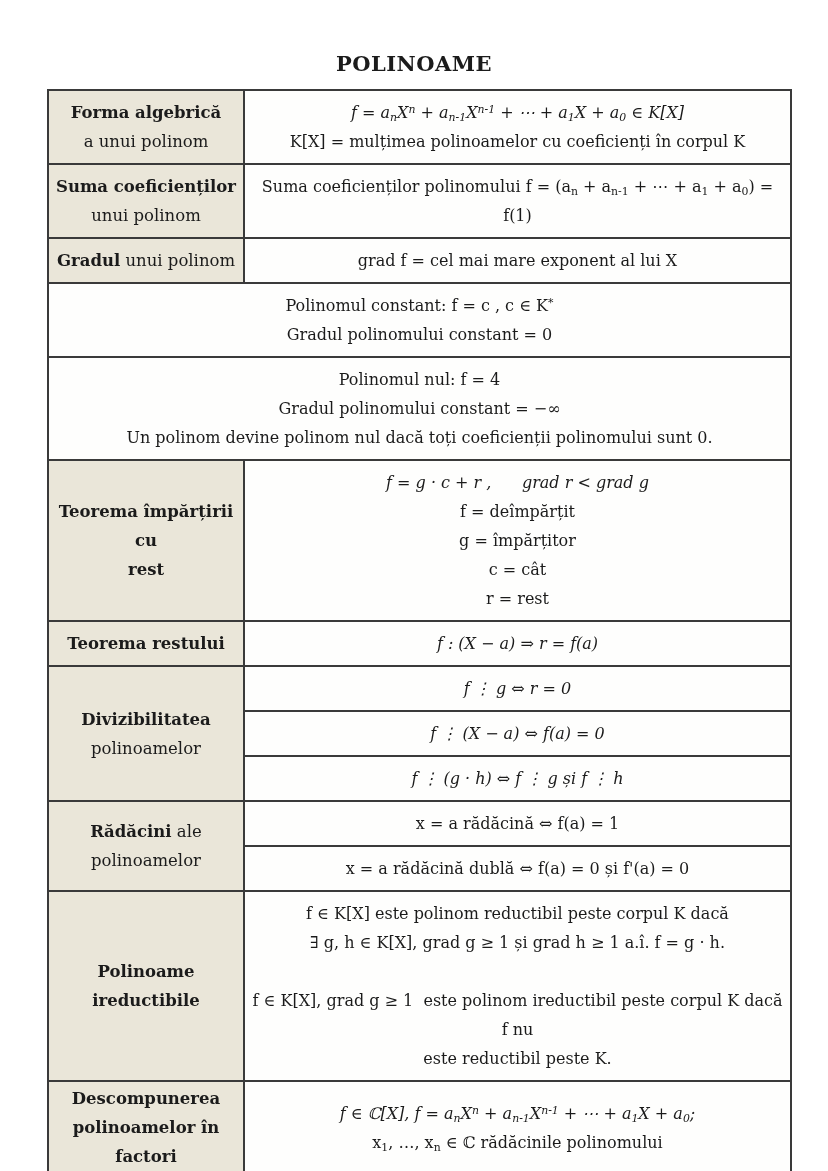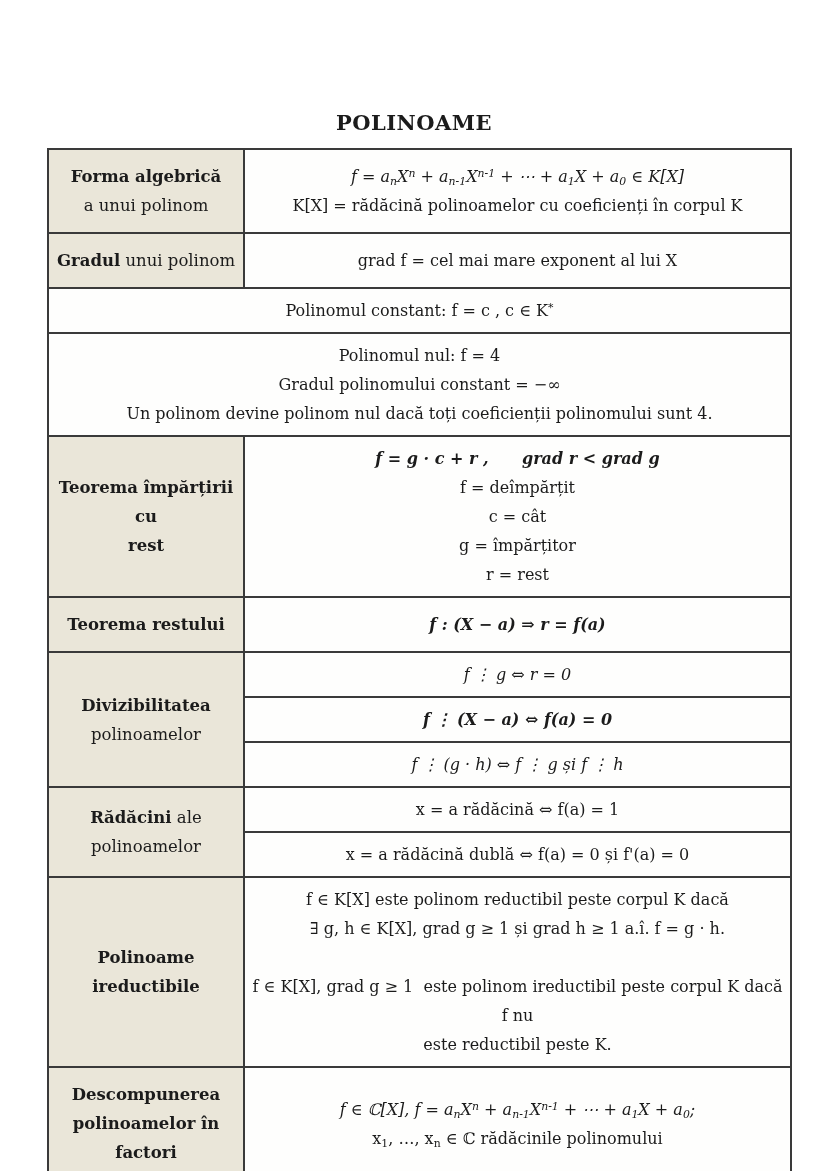--- a/index.html
+++ b/index.html
@@ -9,112 +9,124 @@
     --page-bg:#ffffff;
   }
   html,body{margin:0;padding:0;}
   body{
     width:828px;height:1171px;background:var(--page-bg);
     font-family:"DejaVu Serif","Liberation Serif",serif;
     color:var(--text);
   }
   .page{width:828px;height:1171px;overflow:hidden;}
   .doc-title{
-    margin-top:110px;
+    margin-top:51px;
     text-align:center;
     font-size:21px;
     font-weight:bold;
     letter-spacing:0.5px;
     line-height:26px;
   }
   .ref-table{
     width:745px;
     margin:12px 0 0 47px;
     border:2px solid var(--border);
     box-sizing:border-box;
   }
   .t-row{display:flex;border-bottom:2px solid var(--border);}
   .t-row:last-child{border-bottom:none;}
   .t-label{
     width:196px;min-width:196px;box-sizing:border-box;
     background:var(--label-bg);
     border-right:2px solid var(--border);
     display:flex;flex-direction:column;justify-content:center;align-items:center;
-    text-align:center;padding:12px 6px;
+    text-align:center;padding:2px 6px;
   }
   .label-line{min-height:29px;line-height:29px;font-size:16.5px;white-space:pre-wrap;}
   .label-line b{font-weight:bold;}
   .t-content{flex:1;display:flex;flex-direction:column;background:#fefefd;}
   .t-cell{
     flex:1;display:flex;flex-direction:column;justify-content:center;
     border-bottom:2px solid var(--border);
     padding:7px 4px;box-sizing:border-box;
   }
   .t-cell:last-child{border-bottom:none;}
   .line{
     min-height:29px;line-height:29px;
     text-align:center;font-size:16px;
     white-space:pre-wrap;
   }
   .line.math{font-style:italic;}
-  .line.bold{font-weight:bold;}
+  .line.bold{font-weight:normal;}
   sub{font-size:0.68em;vertical-align:-0.28em;line-height:0;}
   sup{font-size:0.68em;vertical-align:0.5em;line-height:0;}
 </style>
 </head>
 <body>
 
 <div class="page">
   <div class="doc-title">POLINOAME</div>
   <div class="ref-table" id="ref-table">
       <div class="t-row">
         <div class="t-label">
           <div class="label-line"><b>Forma algebrică</b></div>
           <div class="label-line">a unui polinom</div>
         </div>
         <div class="t-content">
           <div class="t-cell">
             <div class="line math">f = a<sub>n</sub>X<sup>n</sup> + a<sub>n-1</sub>X<sup>n-1</sup> + ⋯ + a<sub>1</sub>X + a<sub>0</sub> ∈ K[X]</div>
-            <div class="line">K[X] = rădăcină polinoamelor cu coeficienți în corpul K</div>
+            <div class="line">K[X] = mulțimea polinoamelor cu coeficienți în corpul K</div>
+          </div>
+        </div>
+      </div>
+      <div class="t-row">
+        <div class="t-label">
+          <div class="label-line"><b>Suma coeficienților</b></div>
+          <div class="label-line">unui polinom</div>
+        </div>
+        <div class="t-content">
+          <div class="t-cell">
+            <div class="line">Suma coeficienților polinomului f = (a<sub>n</sub> + a<sub>n-1</sub> + ⋯ + a<sub>1</sub> + a<sub>0</sub>) = f(1)</div>
           </div>
         </div>
       </div>
       <div class="t-row">
         <div class="t-label">
           <div class="label-line"><b>Gradul</b> unui polinom</div>
         </div>
         <div class="t-content">
           <div class="t-cell">
             <div class="line">grad f = cel mai mare exponent al lui X</div>
           </div>
         </div>
       </div>
       <div class="t-row">
         <div class="t-content">
           <div class="t-cell">
             <div class="line">Polinomul constant: f = c , c ∈ K<sup>*</sup></div>
+            <div class="line">Gradul polinomului constant = 0</div>
           </div>
           <div class="t-cell">
             <div class="line">Polinomul nul: f = 4</div>
             <div class="line">Gradul polinomului constant = −∞</div>
-            <div class="line">Un polinom devine polinom nul dacă toți coeficienții polinomului sunt 4.</div>
+            <div class="line">Un polinom devine polinom nul dacă toți coeficienții polinomului sunt 0.</div>
           </div>
         </div>
       </div>
       <div class="t-row">
         <div class="t-label">
           <div class="label-line"><b>Teorema împărțirii cu</b></div>
           <div class="label-line"><b>rest</b></div>
         </div>
         <div class="t-content">
           <div class="t-cell">
             <div class="line math bold">f = g · c + r ,      grad r &lt; grad g</div>
             <div class="line">f = deîmpărțit</div>
+            <div class="line">g = împărțitor</div>
             <div class="line">c = cât</div>
-            <div class="line">g = împărțitor</div>
             <div class="line">r = rest</div>
           </div>
         </div>
       </div>
       <div class="t-row">
         <div class="t-label">
           <div class="label-line"><b>Teorema restului</b></div>
         </div>
         <div class="t-content">
           <div class="t-cell">

